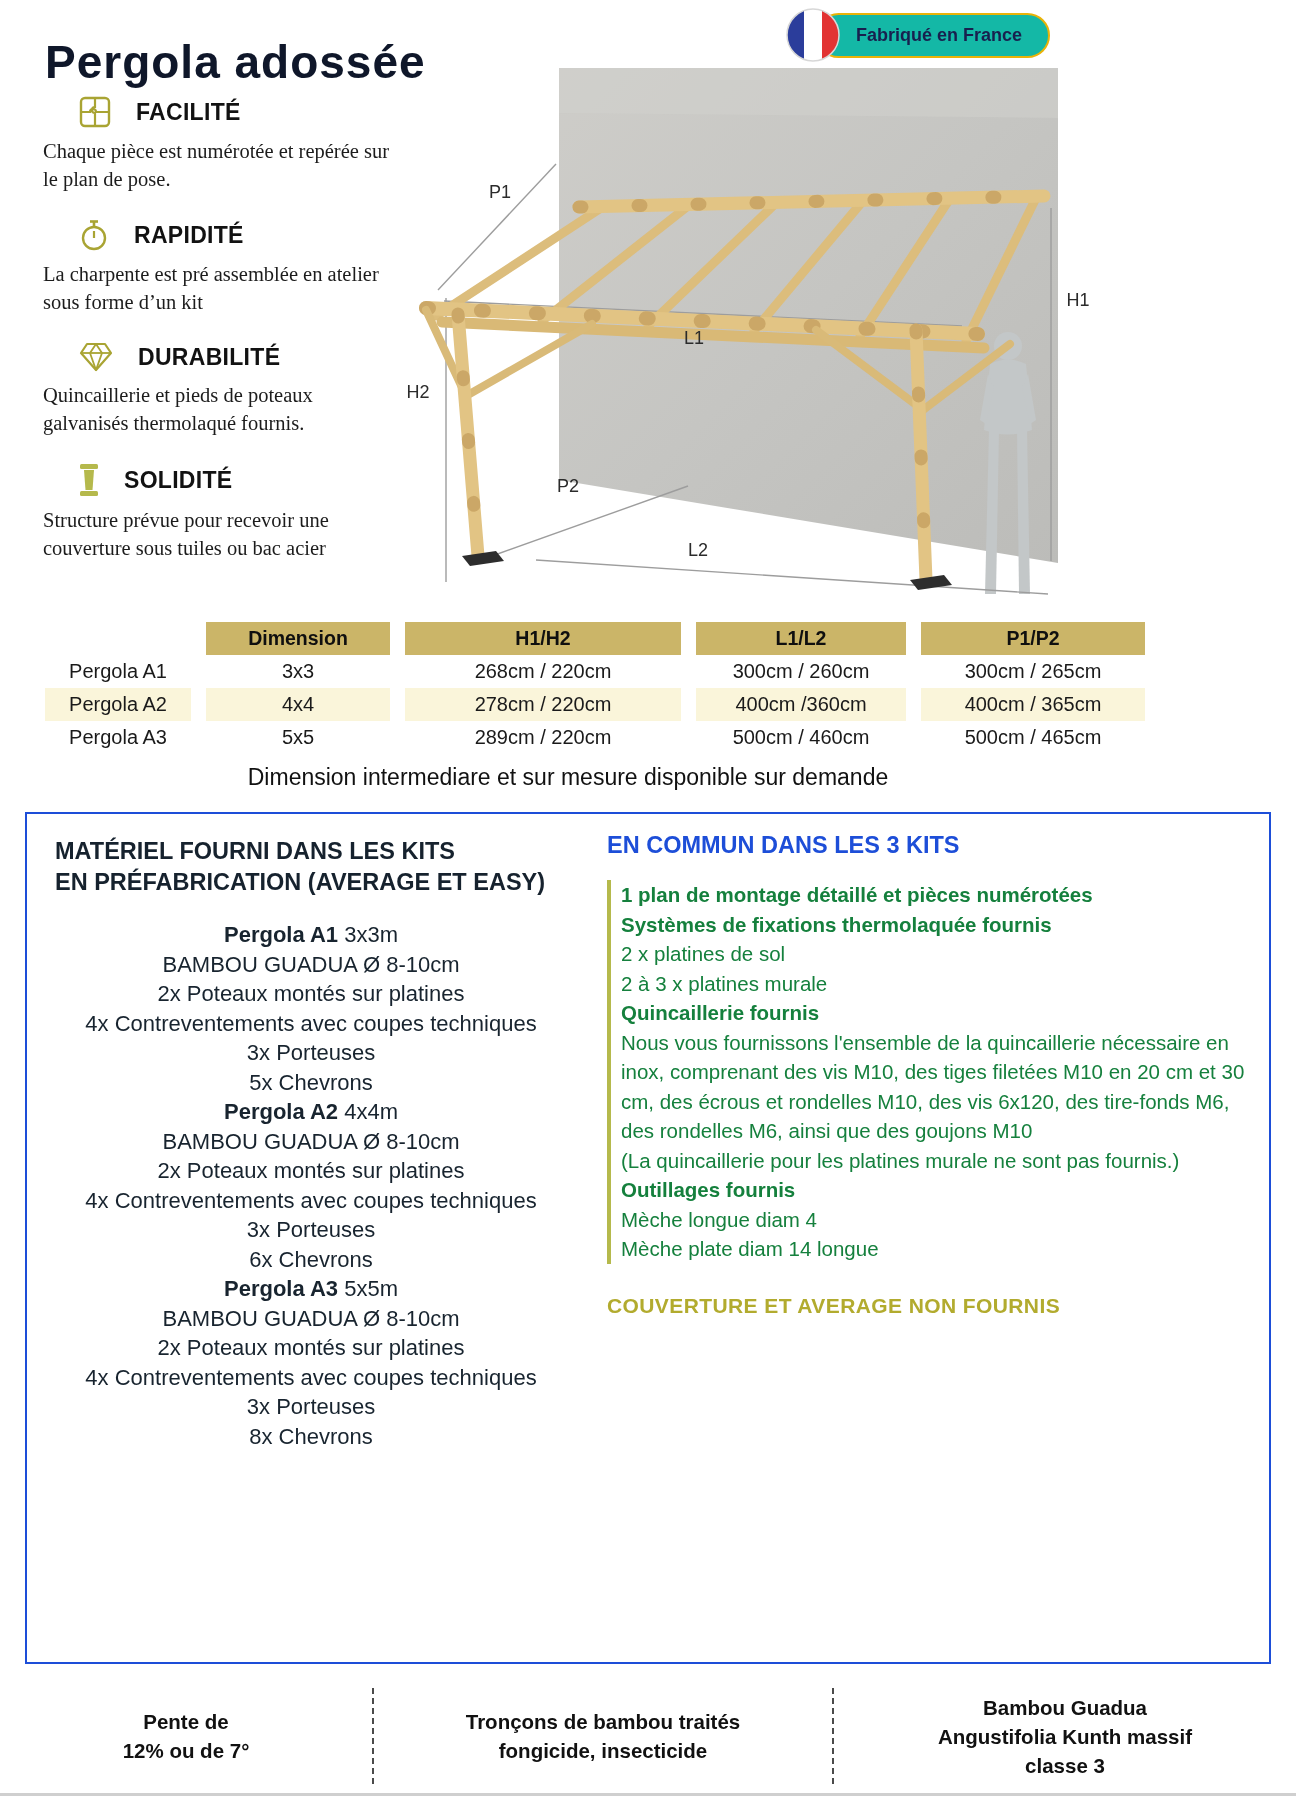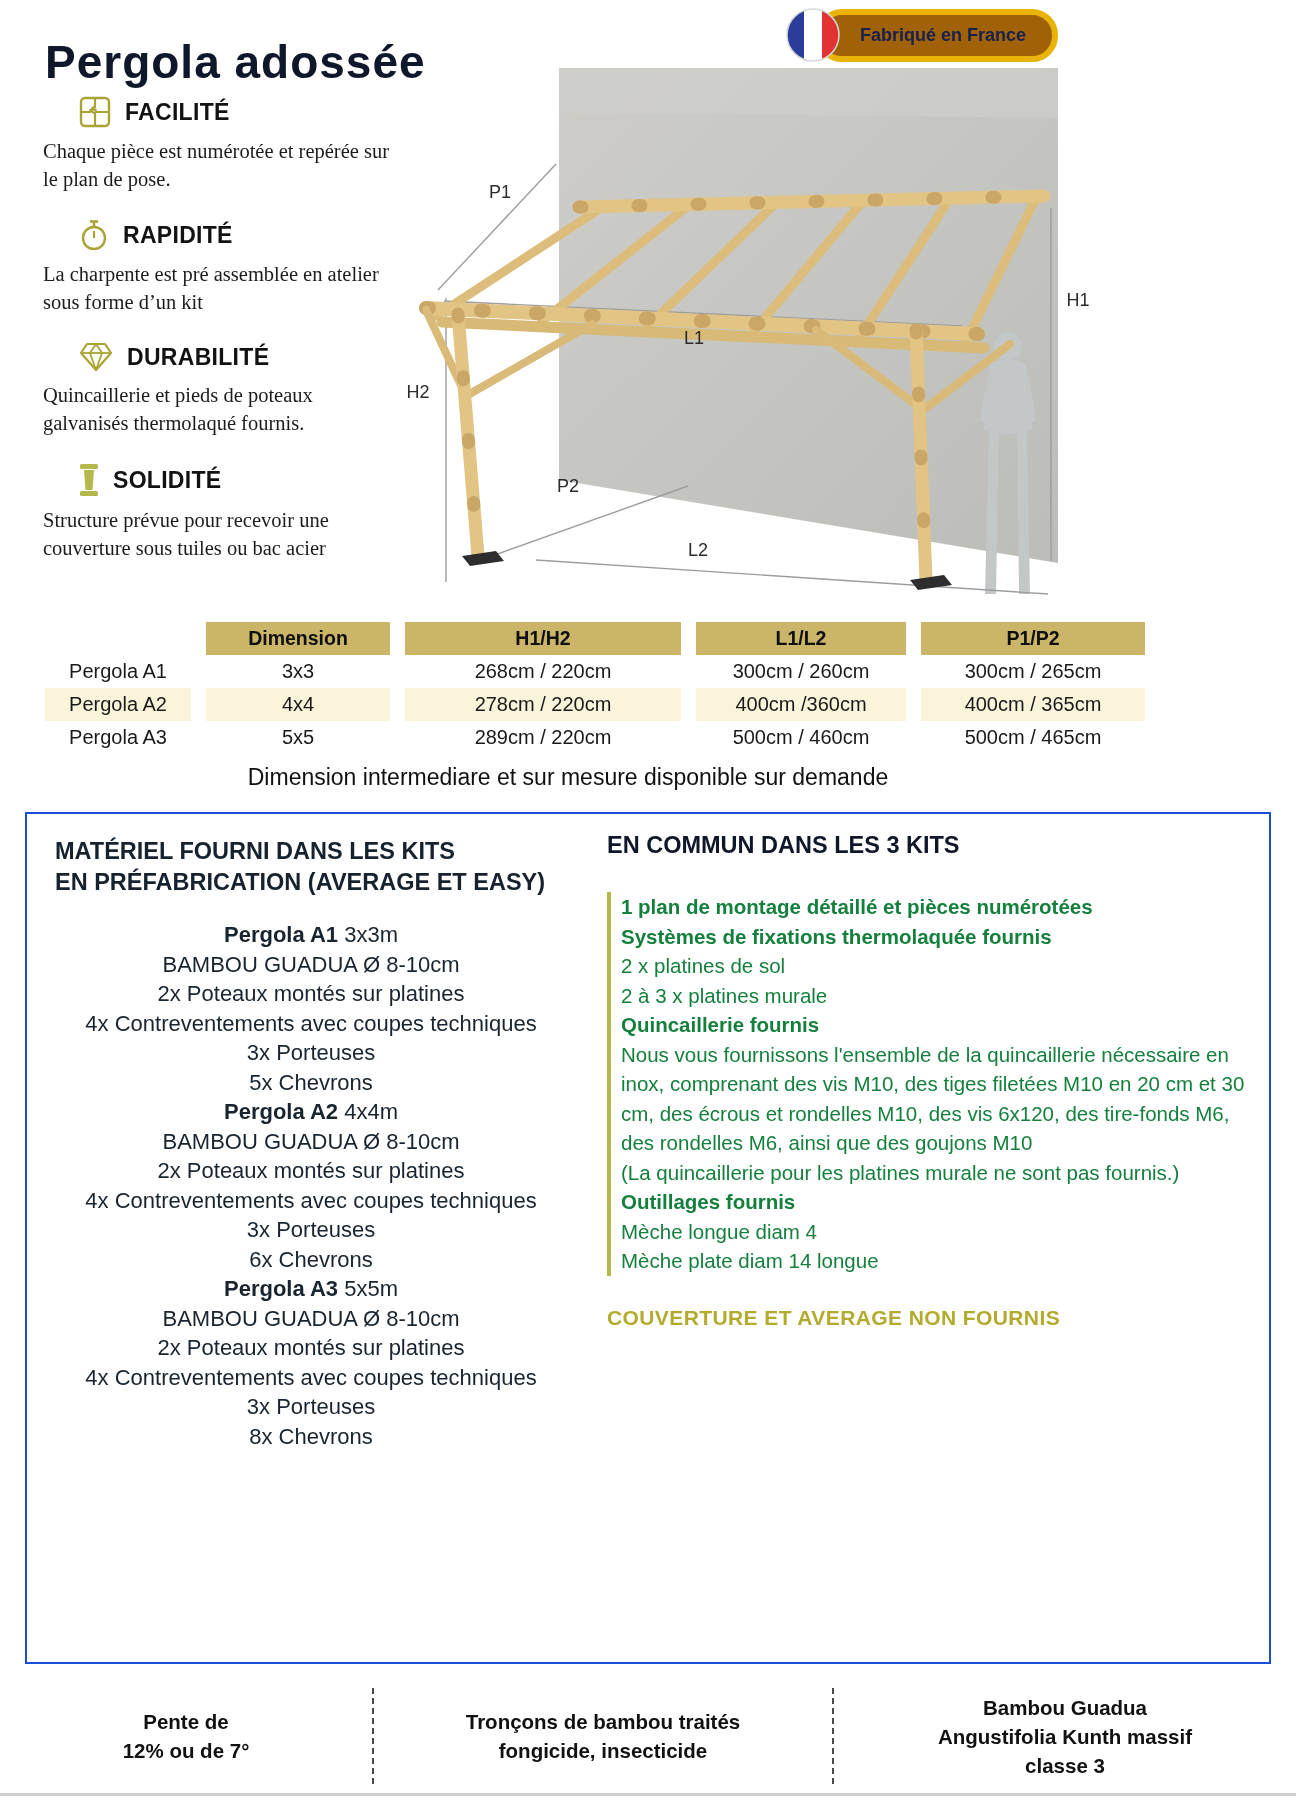--- a/index.html
+++ b/index.html
@@ -8,28 +8,28 @@
     background:#ffffff;font-family:"Liberation Sans",sans-serif;color:#1a1a1a;
   }
   
   .page-title{
     position:absolute;left:45px;top:4px;font-size:46px;font-weight:bold;
     letter-spacing:1px;color:#0f172a;
   }
   .badge{position:absolute;left:786px;top:8px;display:flex;align-items:center;}
   .badge .flag{width:54px;height:54px;position:relative;z-index:2;}
   .badge .pill{
-    margin-left:-24px;background:#a16207;border:6px solid #eab308;border-radius:26px;
+    margin-left:-24px;background:#14b8a6;border:2px solid #eab308;border-radius:26px;
     padding:10px 26px 10px 38px;font-size:18px;font-weight:bold;color:#18204e;
     white-space:nowrap;
   }
   
   .features{position:absolute;left:43px;top:96px;width:352px;}
   .feat{margin-bottom:26px;}
-  .feat-head{display:flex;align-items:center;gap:14px;margin-bottom:9px;padding-left:36px;}
+  .feat-head{display:flex;align-items:center;gap:25px;margin-bottom:9px;padding-left:36px;}
   .feat-head .ttl{font-size:23px;font-weight:bold;color:#121212;letter-spacing:0.3px;}
   .feat-text{font-size:20.5px;line-height:28px;color:#1c1c1c;font-family:Liberation Serif, serif;}
   .feat-icon{flex:0 0 auto;}
   
   .diagram{position:absolute;left:396px;top:58px;width:704px;height:562px;}
   .dim-label{font-size:18px;fill:#2b2b2b;}
   
   .dim-table{position:absolute;left:45px;top:622px;width:1046px;font-size:20px;}
   .trow{display:grid;grid-template-columns:146px 184px 276px 210px 224px;column-gap:15px;}
   .trow > div{display:flex;align-items:center;justify-content:center;height:33px;}
@@ -40,21 +40,21 @@
   
   .kits-box{
     position:absolute;left:25px;top:812px;width:1242px;height:848px;
     border:2px solid #1d4ed8;background:#fff;
   }
   .kits-left{position:absolute;left:28px;top:22px;width:512px;}
   .kits-left .kits-title{font-size:23.5px;font-weight:bold;line-height:31px;color:#16222e;margin-bottom:22px;}
   .kits-list{font-size:22px;line-height:29.5px;color:#18242f;text-align:center;}
   .kits-list b{font-weight:bold;}
   .kits-right{position:absolute;left:580px;top:18px;width:658px;}
-  .kits-right .kits-title{font-size:23.5px;font-weight:bold;color:#0f172a;margin-bottom:33px;}
+  .kits-right .kits-title{font-size:23.5px;font-weight:bold;color:#1d4ed8;margin-bottom:21px;}
   .kits-right .bar-list{border-left:4px solid #b5b94c;padding-left:10px;font-size:20.5px;line-height:29.5px;color:#15803d;}
   .bar-list b{font-weight:bold;}
   .couverture{margin-top:30px;font-size:21px;font-weight:bold;color:#b2ab2e;letter-spacing:0.4px;}
   
   .footer{
     position:absolute;left:0;top:1688px;width:1296px;height:96px;
     display:grid;grid-template-columns:372px 462px 462px;
   }
   .fcell{display:flex;flex-direction:column;align-items:center;justify-content:center;
     font-size:20.5px;font-weight:bold;line-height:29px;color:#111;text-align:center;}

